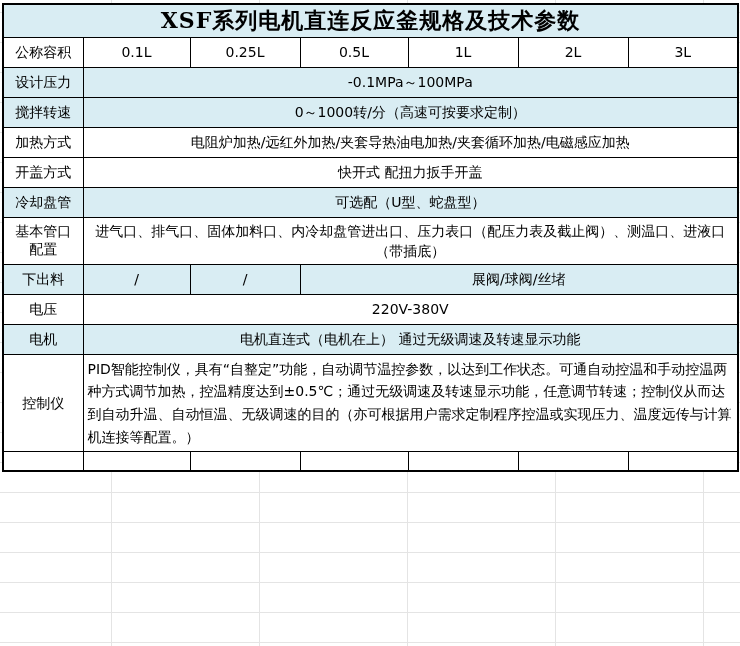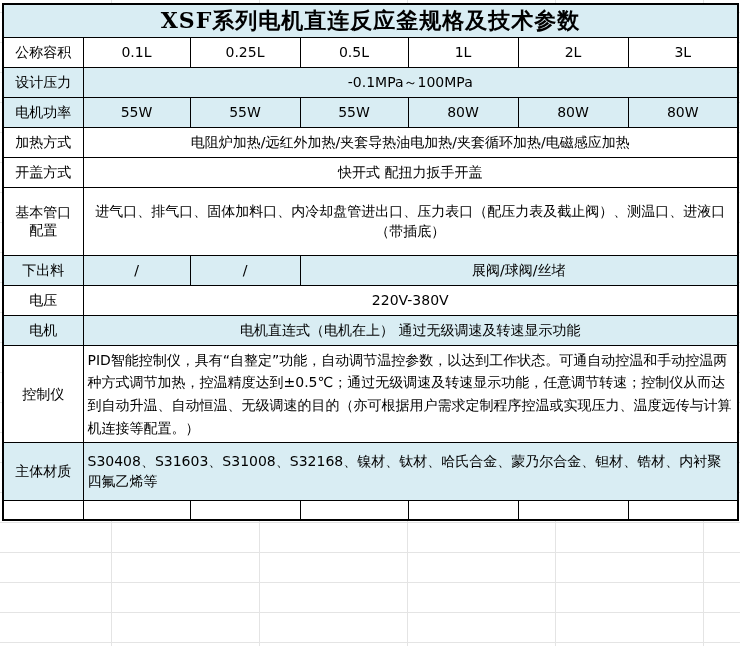--- a/index.html
+++ b/index.html
@@ -26,21 +26,21 @@
   td {
     border:1px solid #000;
     text-align:center; vertical-align:middle;
     font-size:14px; line-height:1.45;
     padding:0 3px; overflow:hidden;
     background:#fff;
   }
   tr.shade td { background:#d9edf3; }
   tr.h-std   { height:30px; }
   tr.h-title { height:28px; }
-  tr.h-ports { height:68px; }
+  tr.h-ports { height:47px; }
   tr.h-ctrl  { height:97px; }
   tr.h-mat   { height:58px; }
   tr.h-sliver{ height:20px; }
   td.title-cell {
     font-size:22px; font-weight:bold; letter-spacing:1px;
     font-family:"DejaVu Serif", serif;
   }
   td.lbl { padding:0 2px; }
   td.lbl .wrapbox { display:inline-block; width:64px; line-height:1.3; }
   td.val-left { text-align:left; padding:0 4px; }
@@ -75,43 +75,42 @@
       <td>2L</td>
       <td>3L</td>
     </tr>
 
     <tr class="shade h-std">
       <td class="lbl">设计压力</td>
       <td colspan="6">-0.1MPa～100MPa</td>
     </tr>
 
 
+    <tr class="shade h-std">
+      <td class="lbl">搅拌转速</td>
+      <td colspan="6">0～1000转/分（高速可按要求定制）</td>
+    </tr>
 
 
-    <tr class="shade h-std">
-      <td class="lbl">电机功率</td>
-      <td>55W</td>
-      <td>55W</td>
-      <td>55W</td>
-      <td>80W</td>
-      <td>80W</td>
-      <td>80W</td>
-    </tr>
 
     <tr class="h-std">
       <td class="lbl">加热方式</td>
       <td colspan="6">电阻炉加热/远红外加热/夹套导热油电加热/夹套循环加热/电磁感应加热</td>
     </tr>
 
 
     <tr class="h-std">
       <td class="lbl">开盖方式</td>
       <td colspan="6">快开式 配扭力扳手开盖</td>
     </tr>
 
+    <tr class="shade h-std">
+      <td class="lbl">冷却盘管</td>
+      <td colspan="6">可选配（U型、蛇盘型）</td>
+    </tr>
 
     <tr class="h-ports">
       <td class="lbl">
         <span class="wrapbox">基本管口配置</span>
       </td>
       <td colspan="6">进气口、排气口、固体加料口、内冷却盘管进出口、压力表口（配压力表及截止阀）、测温口、进液口（带插底）</td>
     </tr>
 
     <tr class="shade h-std">
       <td class="lbl">下出料</td>
@@ -128,24 +127,20 @@
     <tr class="shade h-std">
       <td class="lbl">电机</td>
       <td colspan="6">电机直连式（电机在上） 通过无级调速及转速显示功能</td>
     </tr>
 
     <tr class="h-ctrl">
       <td class="lbl">控制仪</td>
       <td colspan="6" class="ctrl-text">PID智能控制仪，具有“自整定”功能，自动调节温控参数，以达到工作状态。可通自动控温和手动控温两种方式调节加热，控温精度达到±0.5℃；通过无级调速及转速显示功能，任意调节转速；控制仪从而达到自动升温、自动恒温、无级调速的目的（亦可根据用户需求定制程序控温或实现压力、温度远传与计算机连接等配置。）</td>
     </tr>
 
-    <tr class="shade h-mat">
-      <td class="lbl">主体材质</td>
-      <td colspan="6" class="val-left">S30408、S31603、S31008、S32168、镍材、钛材、哈氏合金、蒙乃尔合金、钽材、锆材、内衬聚四氟乙烯等</td>
-    </tr>
 
     <tr class="h-sliver">
       <td></td>
           <td></td>
           <td></td>
       <td></td>
           <td></td>
           <td></td>
       <td></td>
     </tr>

